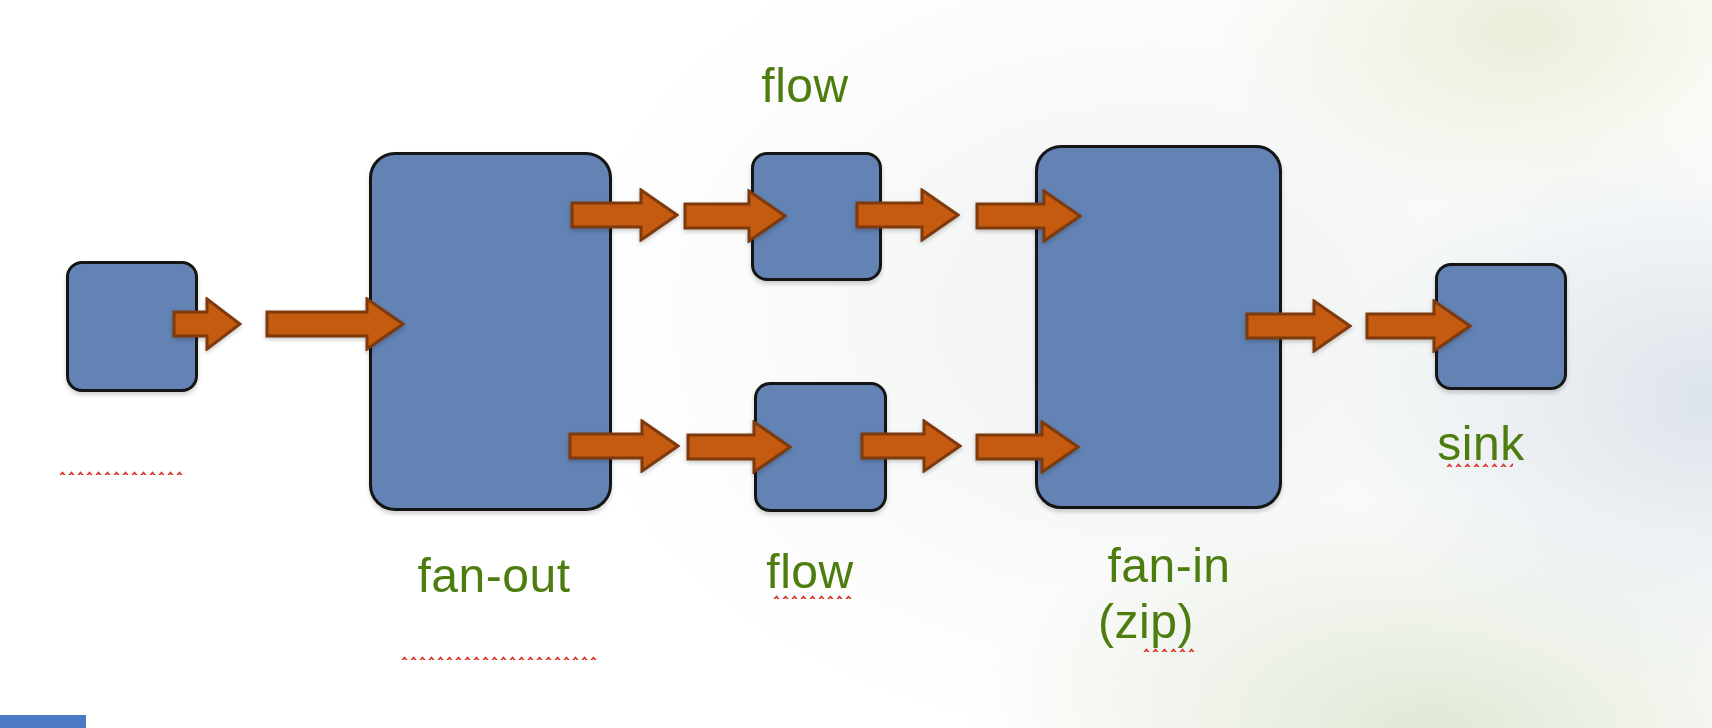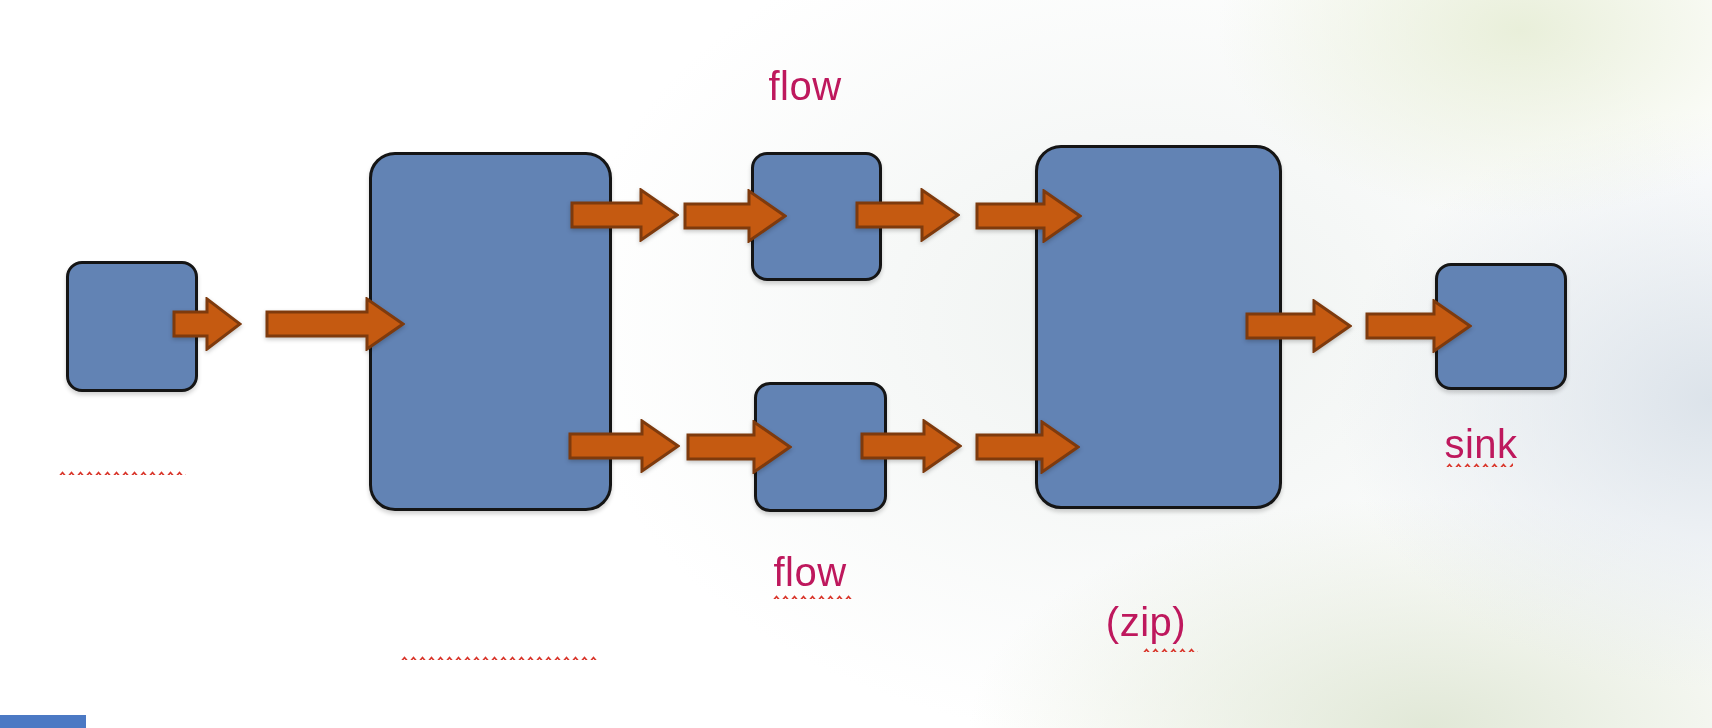--- a/index.html
+++ b/index.html
@@ -26,22 +26,22 @@
   #source-box   {left:66px;  top:261px; width:132px; height:131px;}
   #fanout-box   {left:369px; top:152px; width:243px; height:359px;}
   #flowtop-box  {left:751px; top:152px; width:131px; height:129px;}
   #flowbot-box  {left:754px; top:382px; width:133px; height:130px;}
   #fanin-box    {left:1035px;top:145px; width:247px; height:364px;}
   #sink-box     {left:1435px;top:263px; width:132px; height:127px;}
   .arrow{position:absolute;filter:drop-shadow(0 2px 2px rgba(0,0,0,0.22));}
   .label{
     position:absolute;
     transform:translateX(-50%);
-    font-size:40px;line-height:48px;letter-spacing:0.5px;
-    color:#be185d;white-space:nowrap;
+    font-size:48px;line-height:48px;letter-spacing:0.5px;
+    color:#4d7c0f;white-space:nowrap;
   }
   .squiggle{position:absolute;height:9px;overflow:hidden;}
   #frag{
     position:absolute;left:0;top:715px;width:86px;height:13px;
     background:#4b79c4;
   }
 </style>
 </head>
 <body>
 
@@ -87,21 +87,23 @@
         </svg></div>
       <div class="arrow" style="left: 1245px; top: 299px;"><svg width="107" height="54">
     <polygon points="2,15 69,15 69,2 105,27 69,52 69,39 2,39" fill="#c55a11" stroke="#7e3a0d" stroke-width="3" stroke-linejoin="miter"></polygon>
         </svg></div>
       <div class="arrow" style="left: 1365px; top: 299px;"><svg width="107" height="54">
     <polygon points="2,15 69,15 69,2 105,27 69,52 69,39 2,39" fill="#c55a11" stroke="#7e3a0d" stroke-width="3" stroke-linejoin="miter"></polygon>
         </svg></div>
     </div>
 
   <div class="label" style="left:805px;top:62px">flow</div>
+  <div class="label" style="left:494px;top:552px">fan-out</div>
   <div class="label" style="left:810px;top:548px">flow</div>
+  <div class="label" style="left:1169px;top:542px">fan-in</div>
   <div class="label" style="left:1146px;top:598px">(zip)</div>
   <div class="label" style="left:1481px;top:420px">sink</div>
 
   <div class="squiggle" style="left:58px;  top:466px; width:128px"><svg width="128" height="9">
         <path d="M0 7 L4.5 1.5 L9 7 L13.5 1.5 L18 7 L22.5 1.5 L27 7 L31.5 1.5 L36 7 L40.5 1.5 L45 7 L49.5 1.5 L54 7 L58.5 1.5 L63 7 L67.5 1.5 L72 7 L76.5 1.5 L81 7 L85.5 1.5 L90 7 L94.5 1.5 L99 7 L103.5 1.5 L108 7 L112.5 1.5 L117 7 L121.5 1.5 L126 7 L130.5 1.5 L135 7" fill="none" stroke="#d9362b" stroke-width="1.7"></path>
       </svg></div>
   <div class="squiggle" style="left:400px; top:651px; width:198px"><svg width="198" height="9">
         <path d="M0 7 L4.5 1.5 L9 7 L13.5 1.5 L18 7 L22.5 1.5 L27 7 L31.5 1.5 L36 7 L40.5 1.5 L45 7 L49.5 1.5 L54 7 L58.5 1.5 L63 7 L67.5 1.5 L72 7 L76.5 1.5 L81 7 L85.5 1.5 L90 7 L94.5 1.5 L99 7 L103.5 1.5 L108 7 L112.5 1.5 L117 7 L121.5 1.5 L126 7 L130.5 1.5 L135 7 L139.5 1.5 L144 7 L148.5 1.5 L153 7 L157.5 1.5 L162 7 L166.5 1.5 L171 7 L175.5 1.5 L180 7 L184.5 1.5 L189 7 L193.5 1.5 L198 7" fill="none" stroke="#d9362b" stroke-width="1.7"></path>
       </svg></div>
   <div class="squiggle" style="left:772px; top:590px; width:80px"><svg width="80" height="9">

